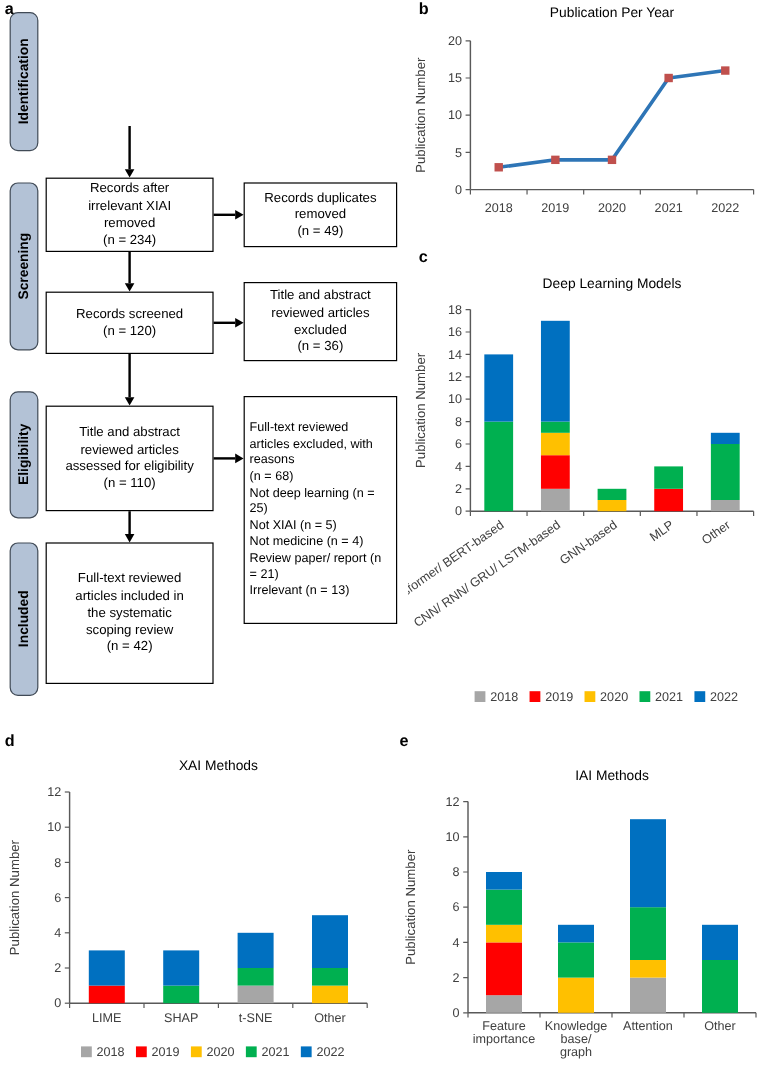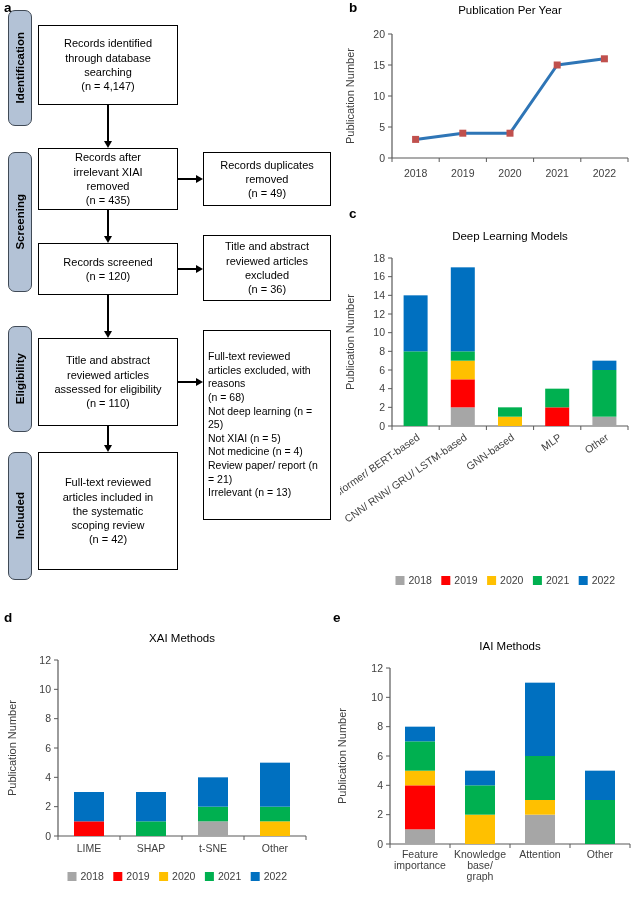--- a/index.html
+++ b/index.html
@@ -42,28 +42,24 @@
   <div class="stage" style="top:152px;height:140px">
       <span>Screening</span>
     </div>
   <div class="stage" style="top:326px;height:106px">
       <span>Eligibility</span>
     </div>
   <div class="stage" style="top:452px;height:128px">
       <span>Included</span>
     </div>
 
-  <div class="box" style="left:38px;top:25px;width:140px;height:80px">Records identified
-through database
-searching
-(n = 4,147)</div>
   <div class="box" style="left:38px;top:148px;width:140px;height:62px">Records after
 irrelevant XIAI
 removed
-(n = 435)</div>
+(n = 234)</div>
   <div class="box" style="left:38px;top:243px;width:140px;height:52px">Records screened
 (n = 120)</div>
   <div class="box" style="left:38px;top:338px;width:140px;height:88px">Title and abstract
 reviewed articles
 assessed for eligibility
 (n = 110)</div>
   <div class="box" style="left:38px;top:452px;width:140px;height:118px">Full-text reviewed
 articles included in
 the systematic
 scoping review

